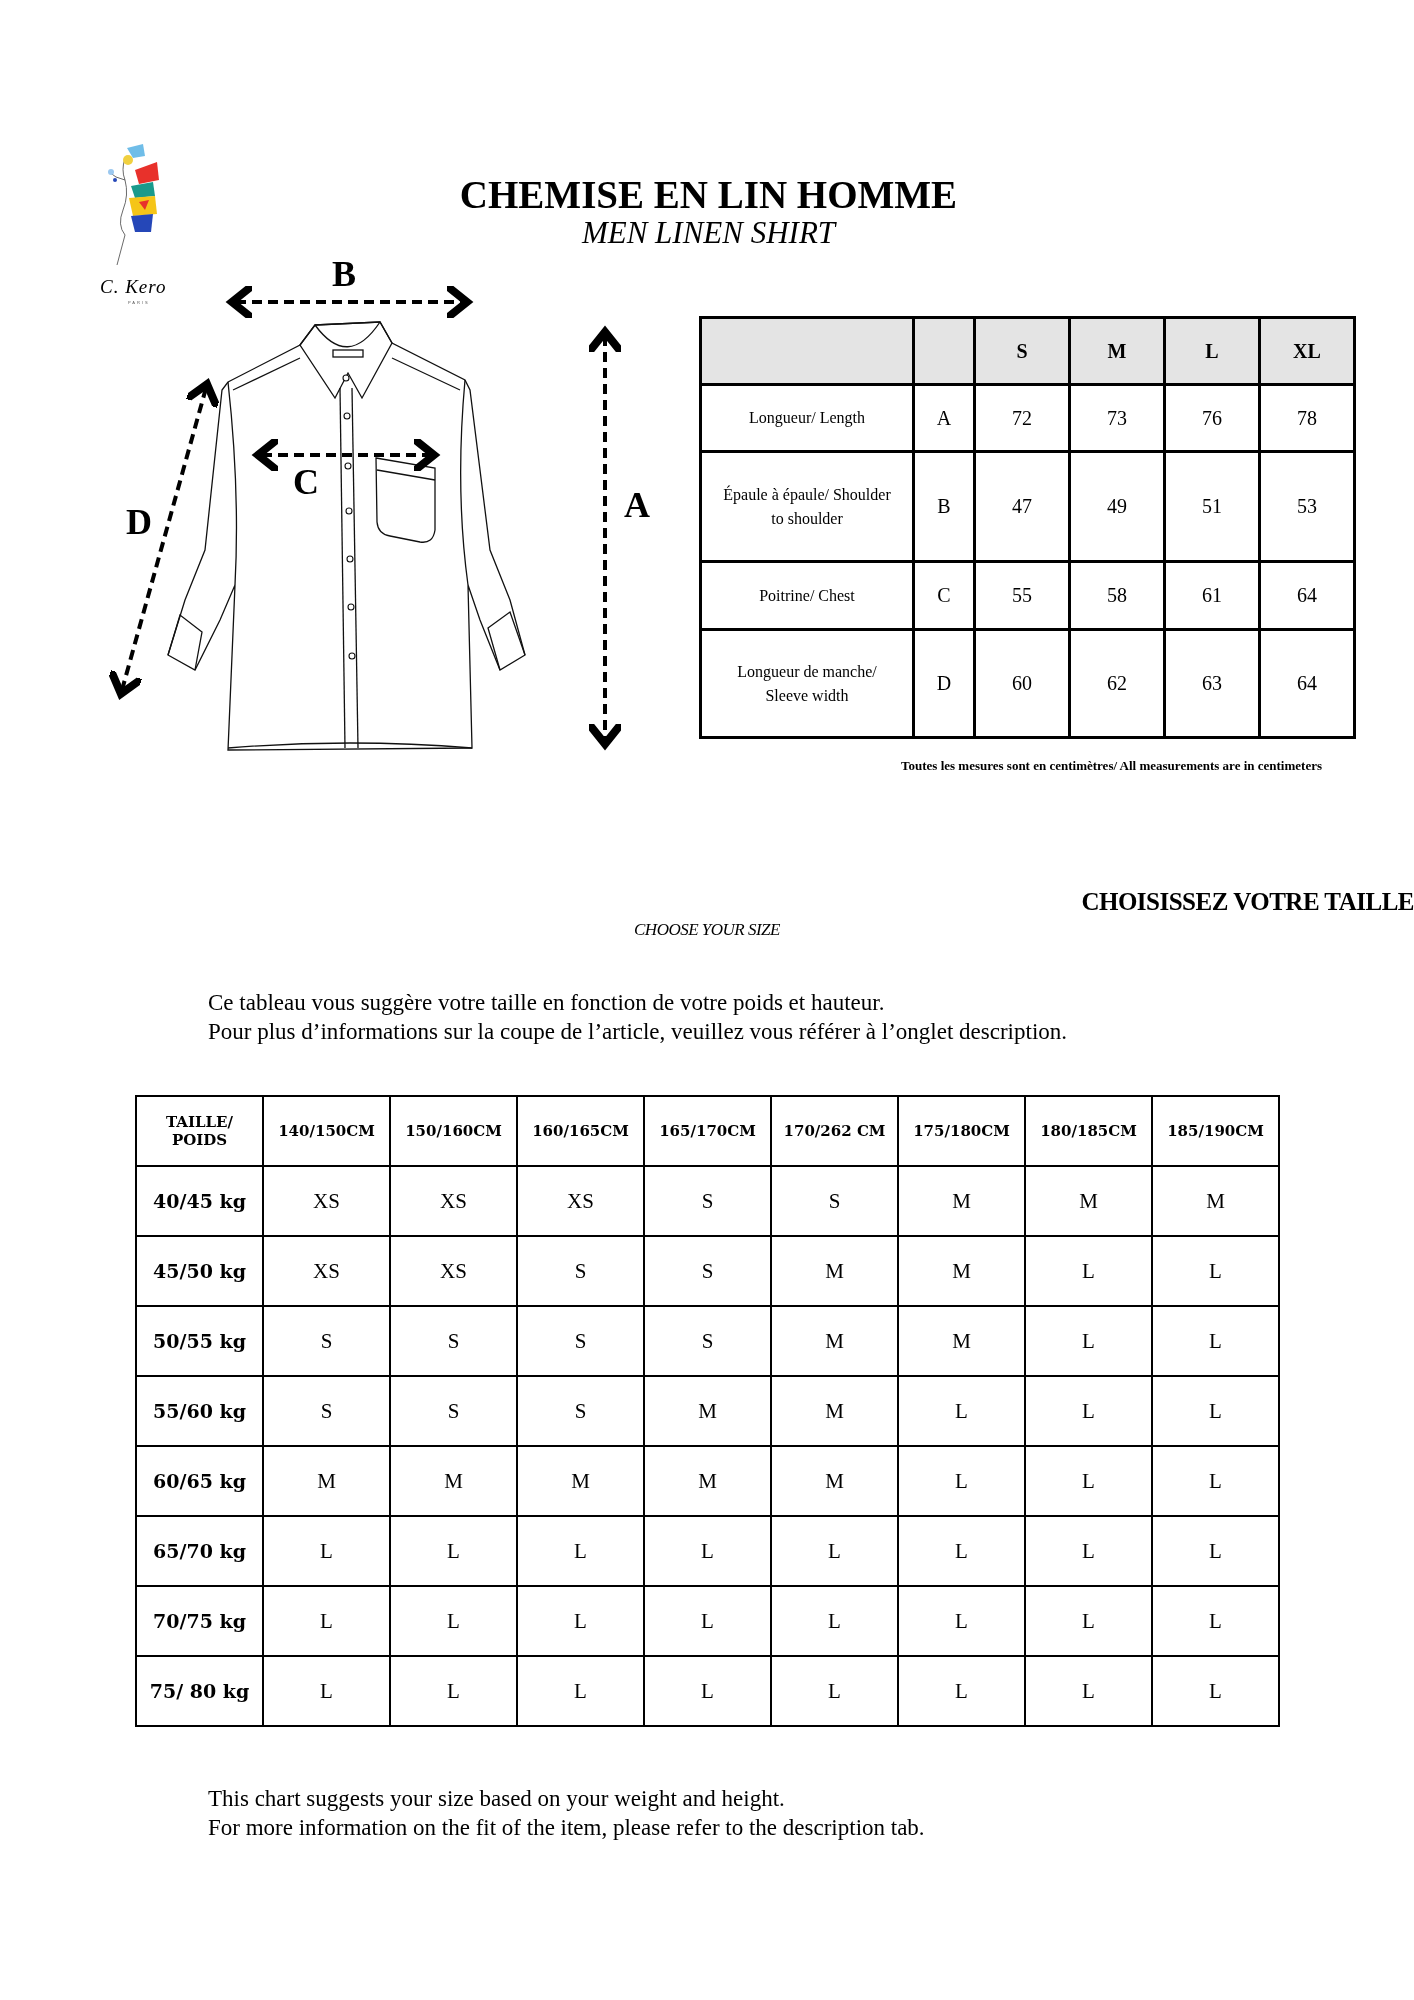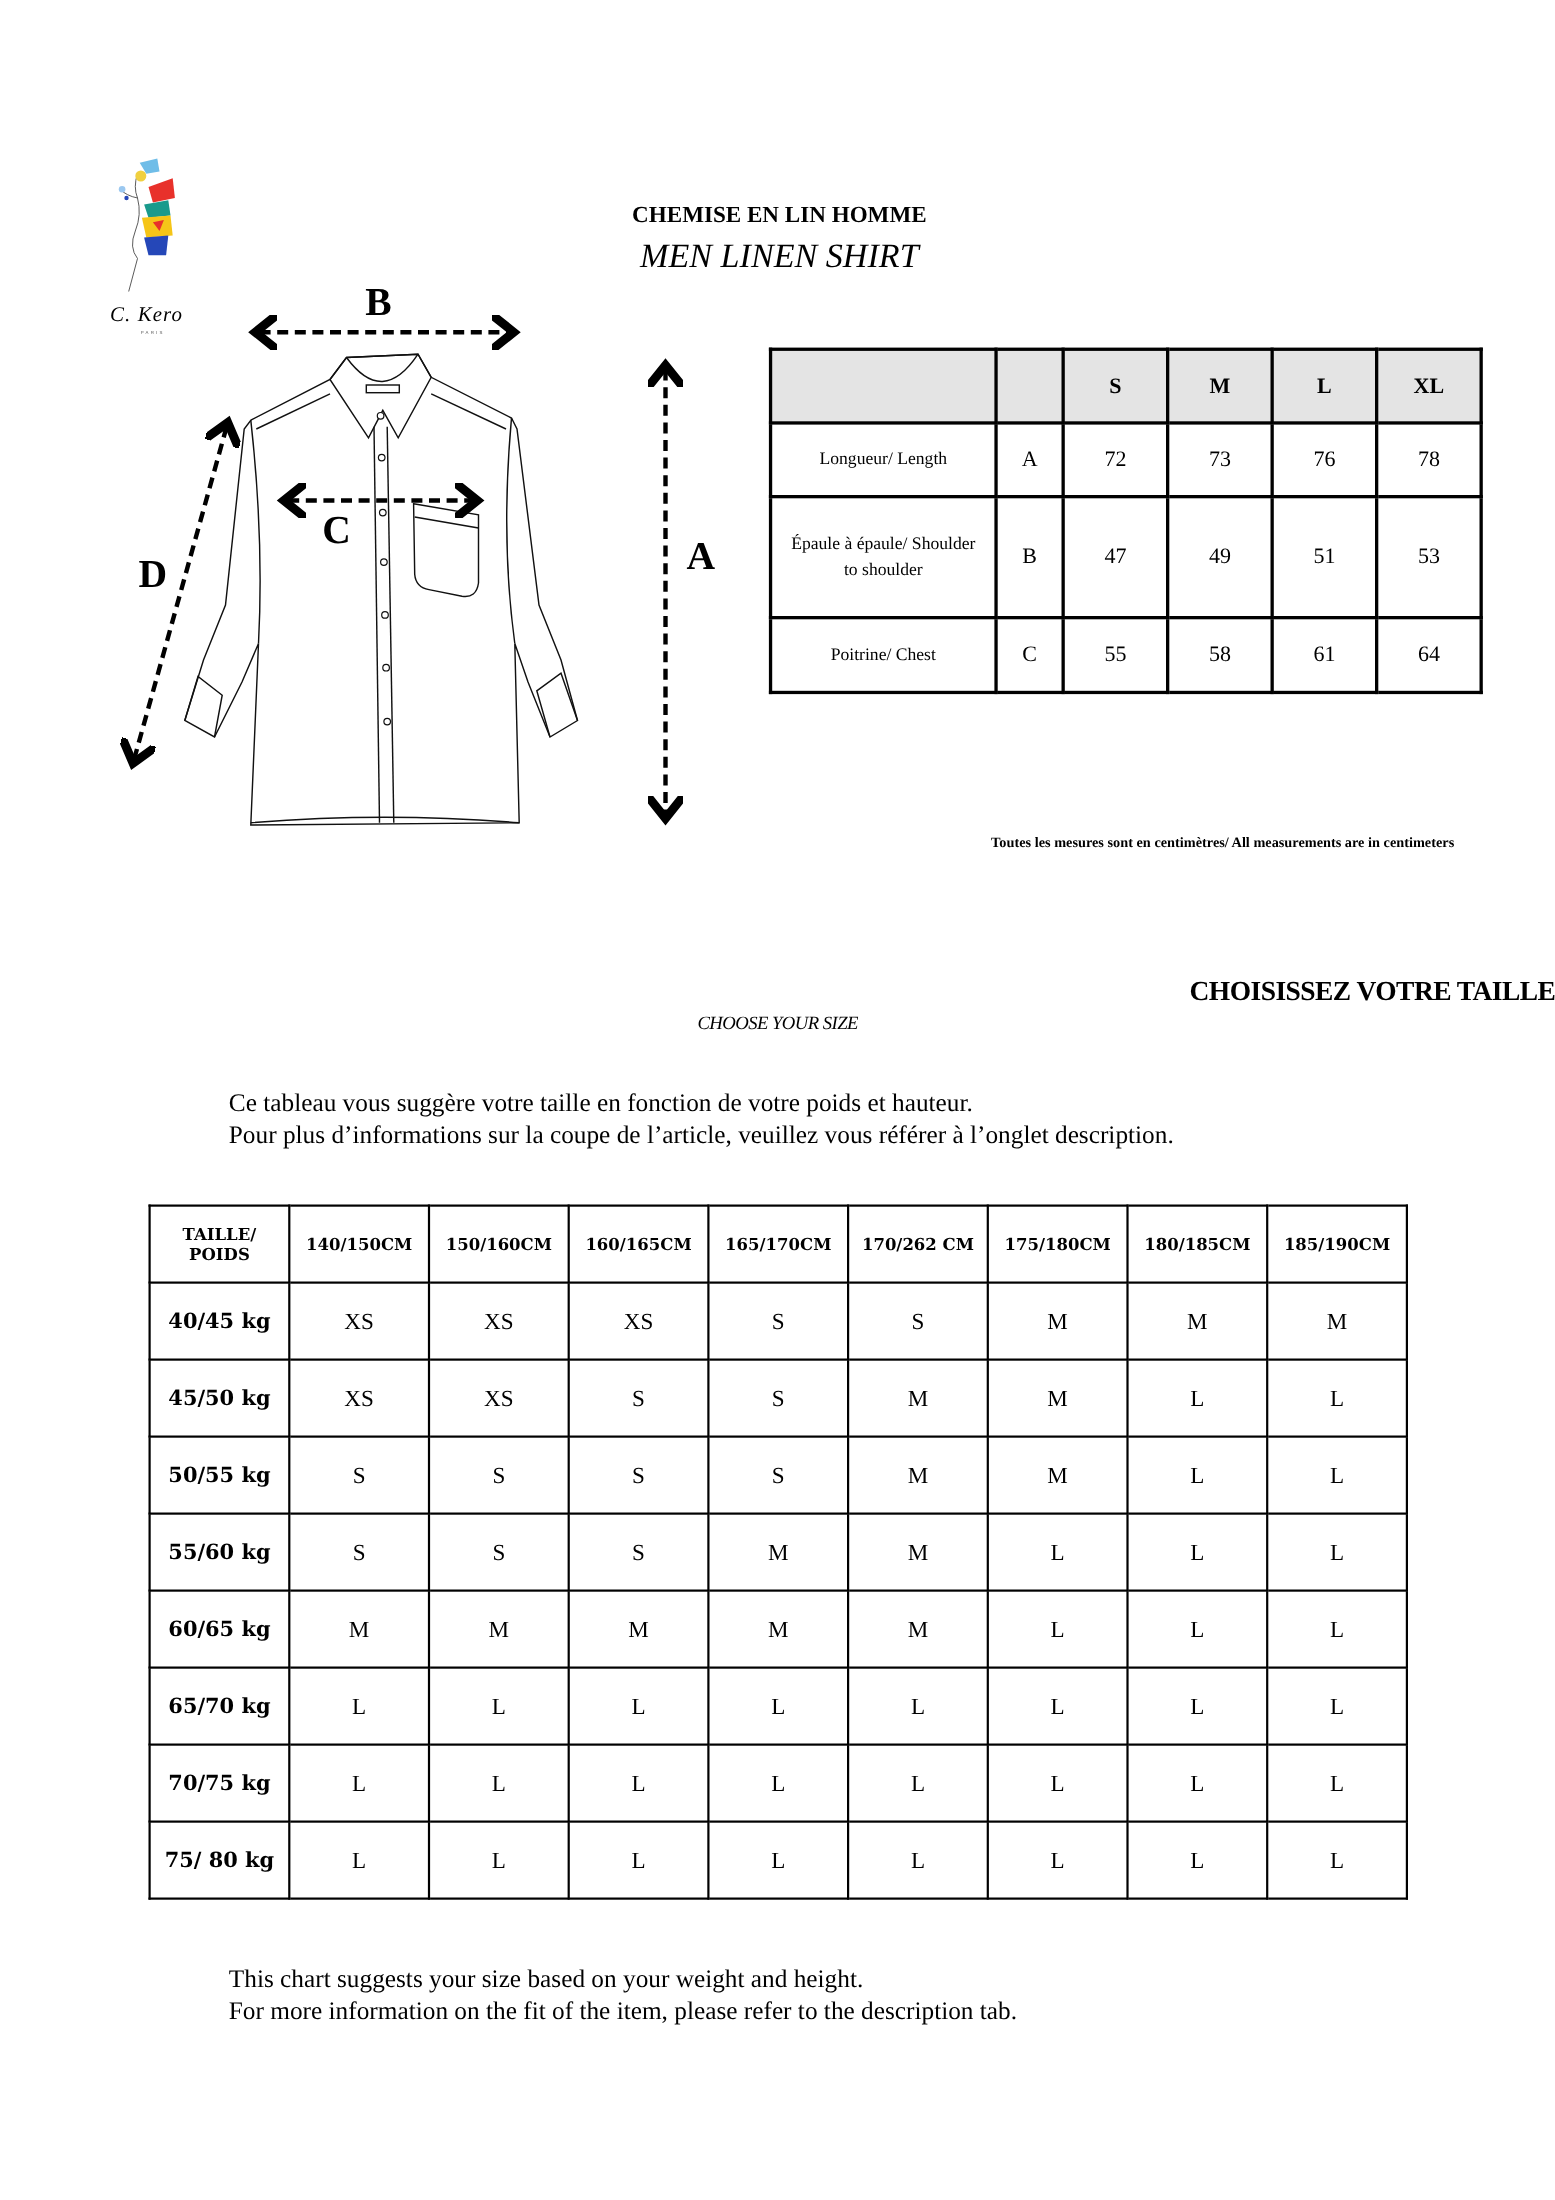--- a/index.html
+++ b/index.html
@@ -2,21 +2,21 @@
 <html><head>
 <meta charset="utf-8">
 <style>
   html, body { margin:0; padding:0; background:#ffffff; }
   body { width:1414px; height:2000px; position:relative; overflow:hidden; font-family:"Liberation Serif", "DejaVu Serif", serif; color:#000; }
   .abs { position:absolute; }
   #logo { left:95px; top:140px; width:90px; height:170px; }
   #logo-sig { left:100px; top:276px; font-family:"Liberation Serif", serif; font-style:italic; font-size:19px; letter-spacing:1px; }
   #logo-paris { left:128px; top:300px; font-family:"Liberation Sans", sans-serif; font-size:4px; letter-spacing:2px; color:#555; }
   #title { left:0; width:1414px; top:176px; text-align:center; }
-  #title .t1 { font-weight:bold; font-size:21px; line-height:38px; display:block; margin-left:3px; }
+  #title .t1 { font-weight:bold; font-size:39px; line-height:38px; display:block; margin-left:3px; }
   #title .t2 { font-style:italic; font-size:31px; line-height:38px; display:block; margin-left:3px; }
   #diagram { left:100px; top:240px; width:560px; height:530px; }
   .diag-label { font-weight:bold; font-size:36px; line-height:36px; }
   table.meas { position:absolute; left:699px; top:316px; border-collapse:collapse; font-family:"Liberation Serif", serif; }
   table.meas td, table.meas th { border:3px solid #000; text-align:center; padding:0; }
   table.meas th { background:#e4e4e4; font-weight:bold; font-size:20px; height:64px; }
   table.meas td { font-size:20px; }
   table.meas td.lbl { font-size:16px; line-height:24px; width:174px; }
   table.meas td.let { width:58px; }
   table.meas td.val { width:92px; }
@@ -143,20 +143,28 @@
     <td class="val">53</td>
   </tr>
   <tr style="height:68px">
     <td class="lbl">Poitrine/ Chest</td>
     <td class="let">C</td>
     <td class="val">55</td>
     <td class="val">58</td>
     <td class="val">61</td>
     <td class="val">64</td>
   </tr>
+  <tr style="height:108px">
+    <td class="lbl" style="padding:0 18px;">Longueur de manche/ Sleeve width</td>
+    <td class="let">D</td>
+    <td class="val">60</td>
+    <td class="val">62</td>
+    <td class="val">63</td>
+    <td class="val">64</td>
+  </tr>
 </tbody>
   </table>
 <div id="meas-note" class="abs">Toutes les mesures sont en centimètres/ All measurements are in centimeters</div>
 
 <div id="choose" class="abs">
   <span class="c1">CHOISISSEZ VOTRE TAILLE</span>
   <span class="c2">CHOOSE YOUR SIZE</span>
 </div>
 <div id="para-fr" class="abs para">
   <div>Ce tableau vous suggère votre taille en fonction de votre poids et hauteur.</div>

